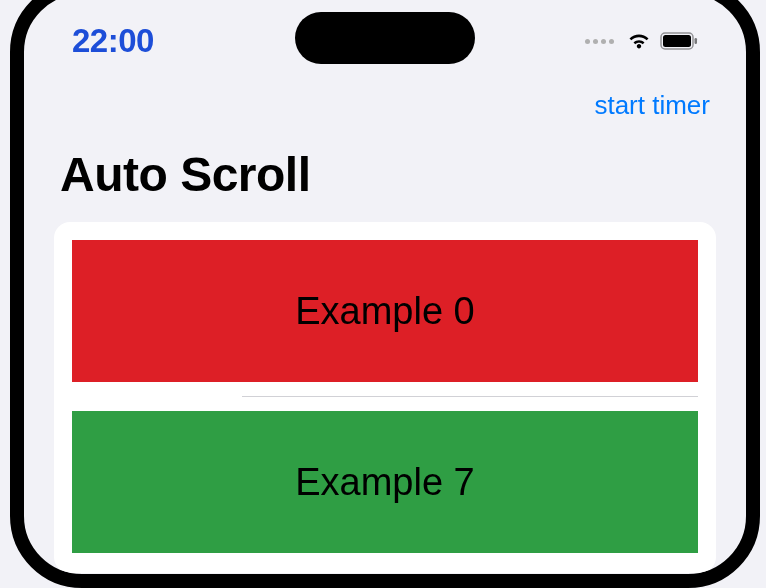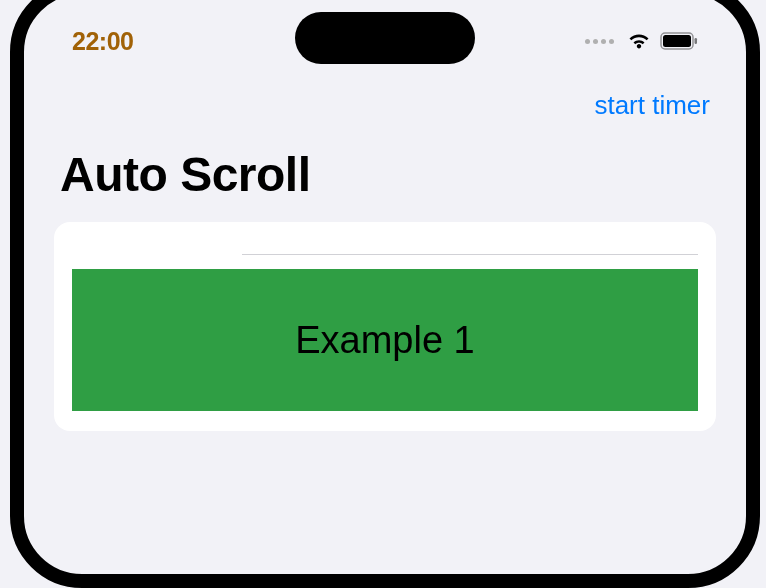--- a/index.html
+++ b/index.html
@@ -39,23 +39,23 @@
     }
     .status-bar {
       display: flex;
       justify-content: space-between;
       align-items: center;
       padding: 24px 48px 0 48px;
       height: 70px;
       position: relative;
     }
     .status-time {
-      font-size: 25px;
+      font-size: 33px;
       font-weight: 600;
-      color: #a16207;
+      color: #1d4ed8;
       letter-spacing: -0.5px;
     }
     .status-right {
       display: flex;
       align-items: center;
       gap: 8px;
     }
     .dots {
       display: flex;
       gap: 3px;
@@ -152,18 +152,21 @@
     </div>
   </div>
 
   <div class="nav-bar">
     <button class="nav-button">start timer</button>
   </div>
 
   <h1 class="page-title">Auto Scroll</h1>
 
   <div class="list-container">
+    <div class="list-item red">
+      <span>Example 0</span>
+    </div>
     <div class="divider"></div>
     <div class="list-item green">
-      <span>Example 1</span>
+      <span>Example 7</span>
     </div>
   </div>
 </div>
 
 </body></html>

